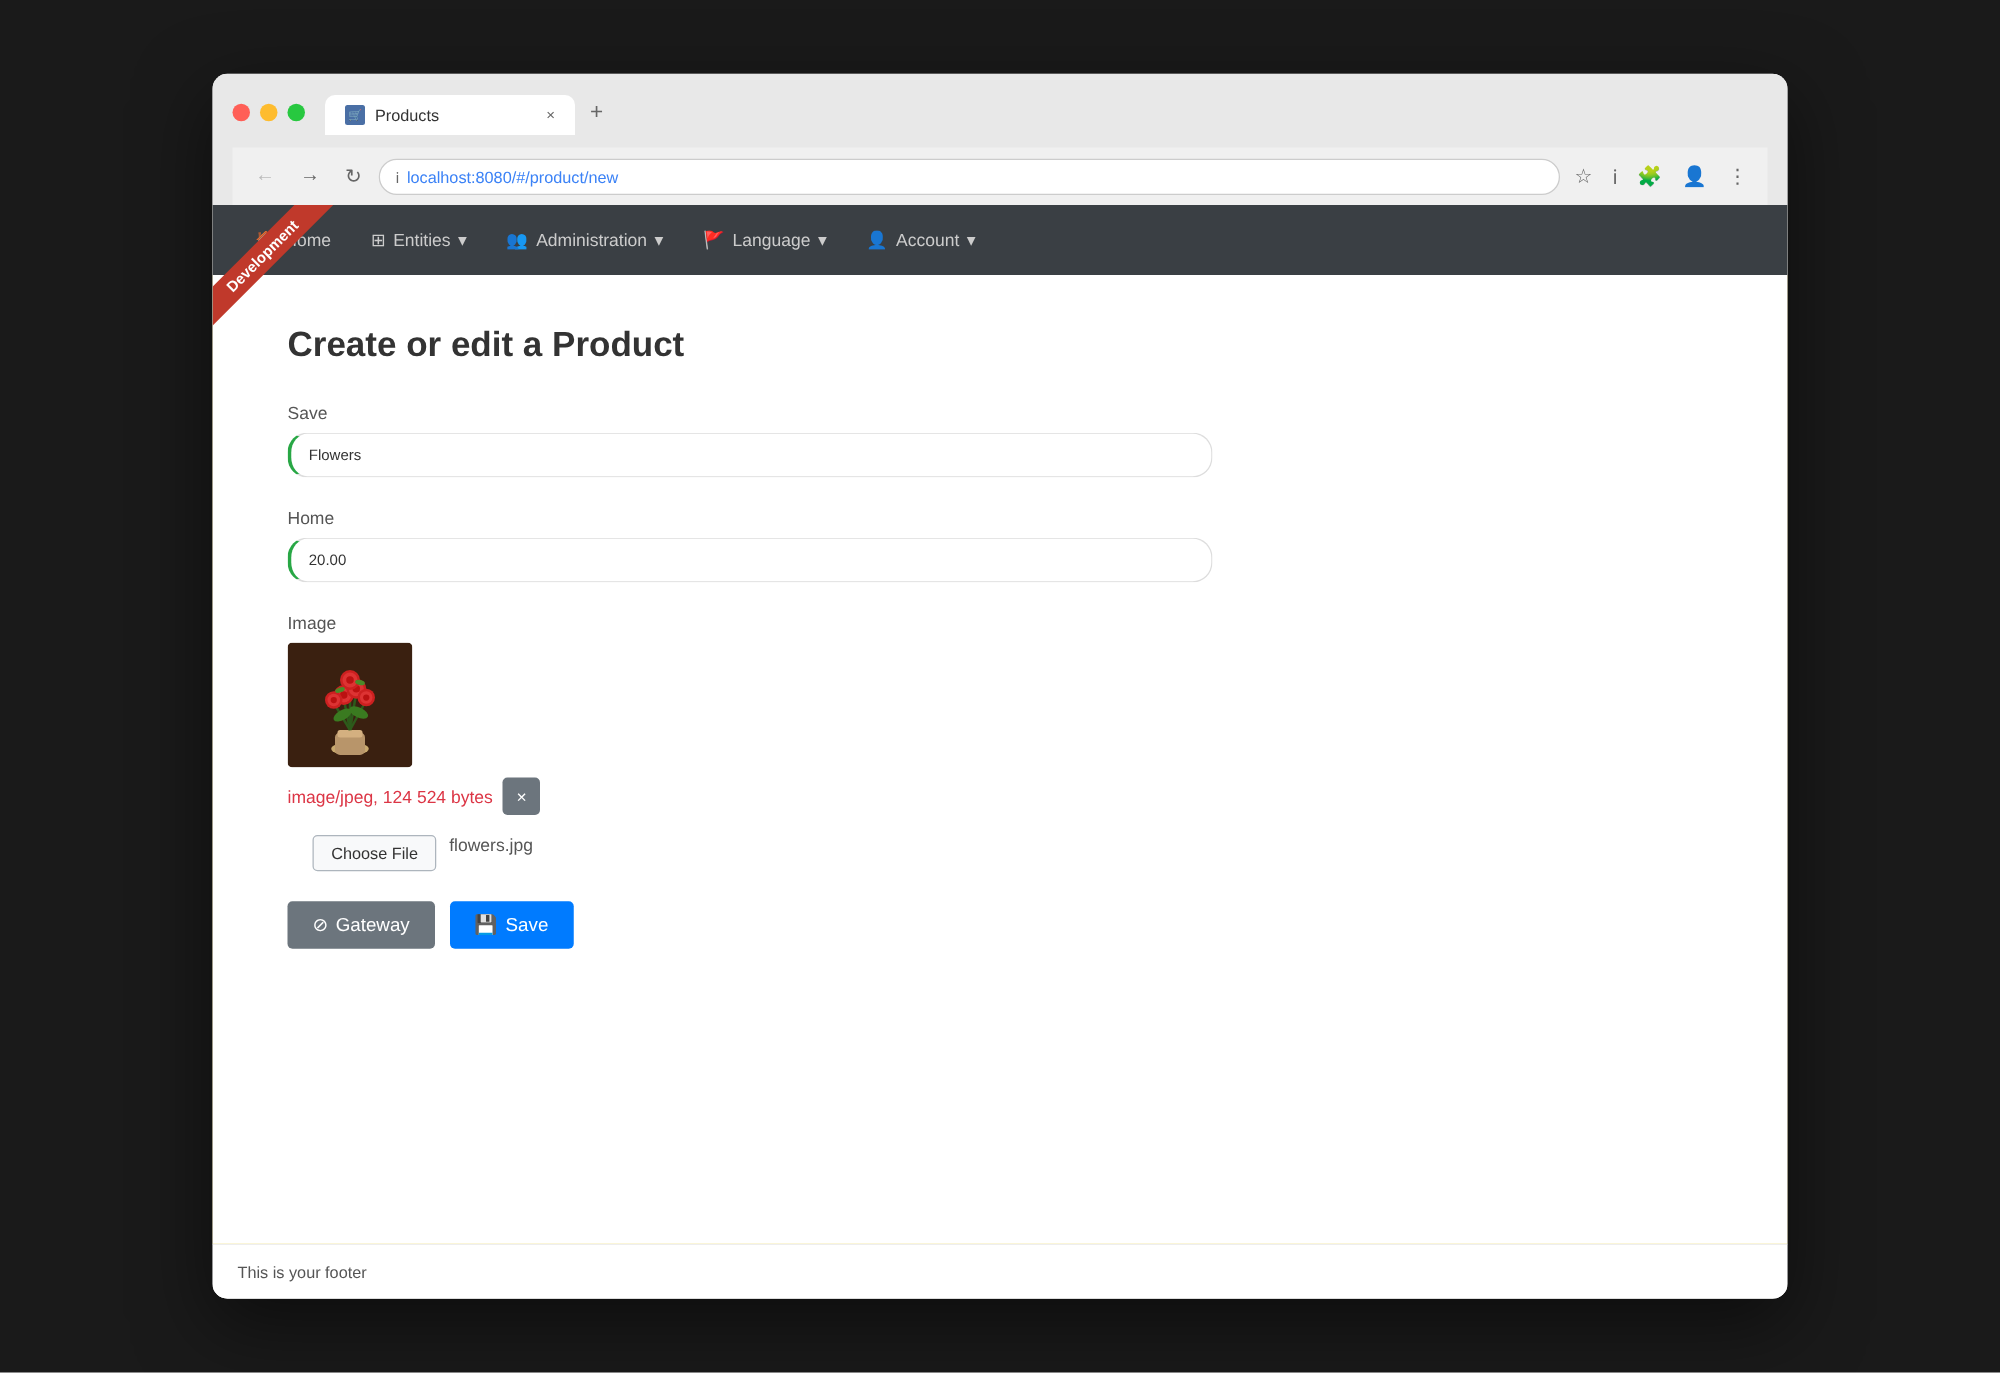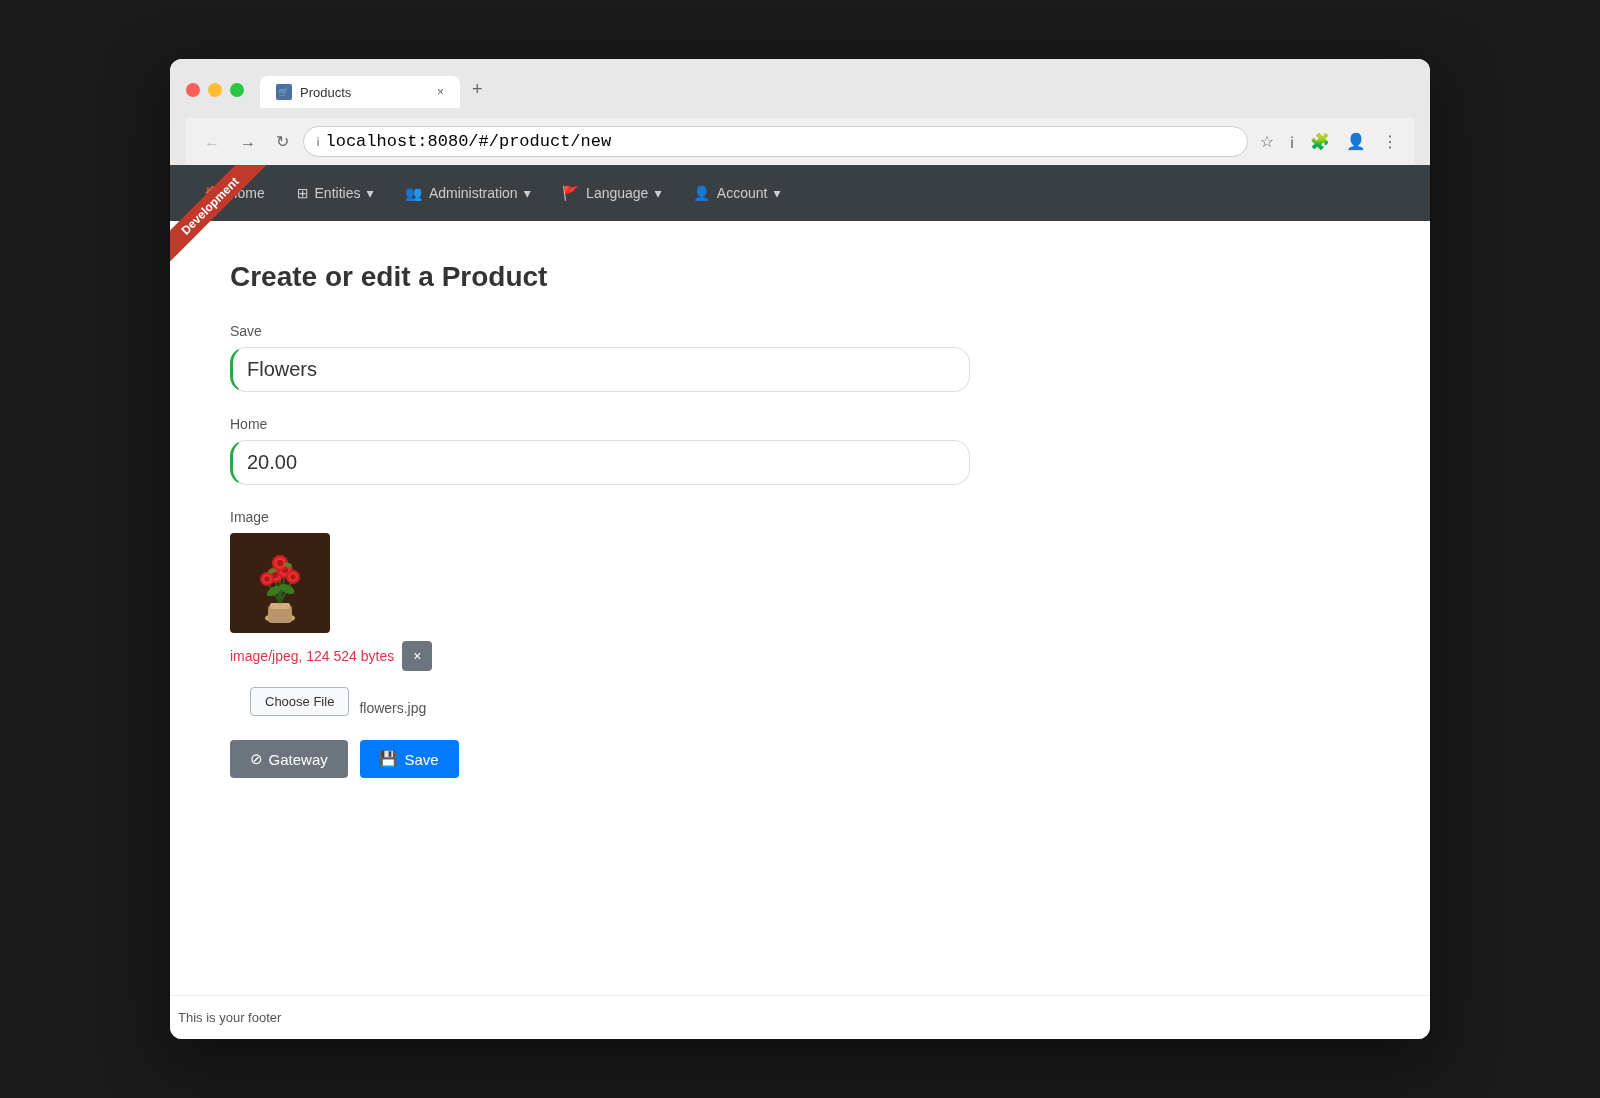--- a/index.html
+++ b/index.html
@@ -121,24 +121,23 @@
       display: flex;
       align-items: center;
       background: #fff;
       border: 1px solid #ccc;
       border-radius: 20px;
       padding: 5px 12px;
       gap: 6px;
     }
 
     .address-text {
-      font-size: 17px;
-      color: #000000;
+      font-size: 13px;
+      color: #3b82f6;
       flex: 1;
-      font-family: Liberation Mono, monospace;
     }
 
     .toolbar-actions {
       display: flex;
       align-items: center;
       gap: 8px;
     }
 
     .toolbar-icon {
       color: #666;
@@ -274,21 +273,21 @@
       margin-bottom: 8px;
       font-weight: 500;
     }
 
     .form-control {
       width: 740px;
       padding: 10px 14px;
       border: 1px solid #ddd;
       border-left: 3px solid #28a745;
       border-radius: 16px;
-      font-size: 20px;
+      font-size: 12px;
       color: #333;
       outline: none;
     }
 
     .image-preview {
       width: 100px;
       height: 100px;
       border-radius: 4px;
       overflow: hidden;
       margin-bottom: 8px;
@@ -312,21 +311,21 @@
       border-radius: 4px;
       cursor: pointer;
       font-size: 14px;
       display: inline-flex;
       align-items: center;
       justify-content: center;
     }
 
     .file-input-row {
       display: flex;
-      align-items: flex-end;
+      align-items: flex-start;
       gap: 10px;
       margin-top: 8px;
       padding-left: 20px;
     }
 
     .btn-choose-file {
       background: #f8f9fa;
       border: 1px solid #adb5bd;
       color: #333;
       padding: 6px 14px;
@@ -368,21 +367,21 @@
       border-radius: 4px;
       cursor: pointer;
       display: flex;
       align-items: center;
       gap: 6px;
     }
 
     
     .app-footer {
       background: #fff;
-      padding: 14px 8px;
+      padding: 14px 20px;
       font-size: 13px;
       color: #555;
       border-top: 1px solid #eee;
       flex-shrink: 0;
     }
 
     
     .flowers-svg {
       width: 100px;
       height: 100px;

